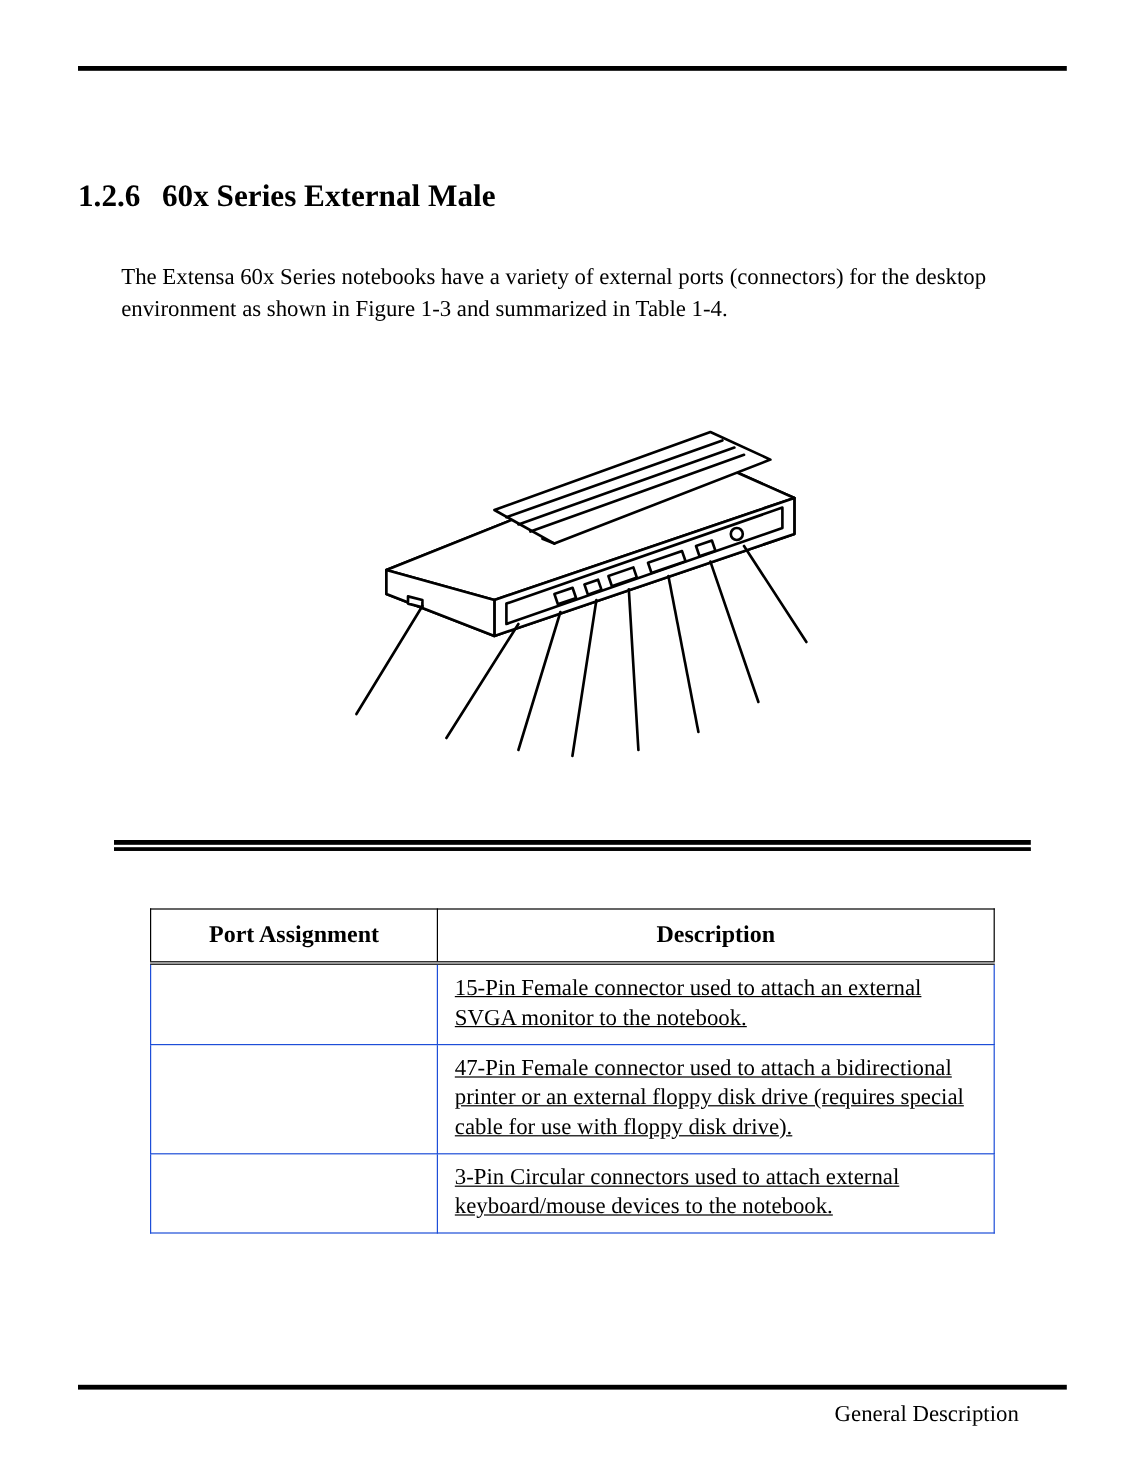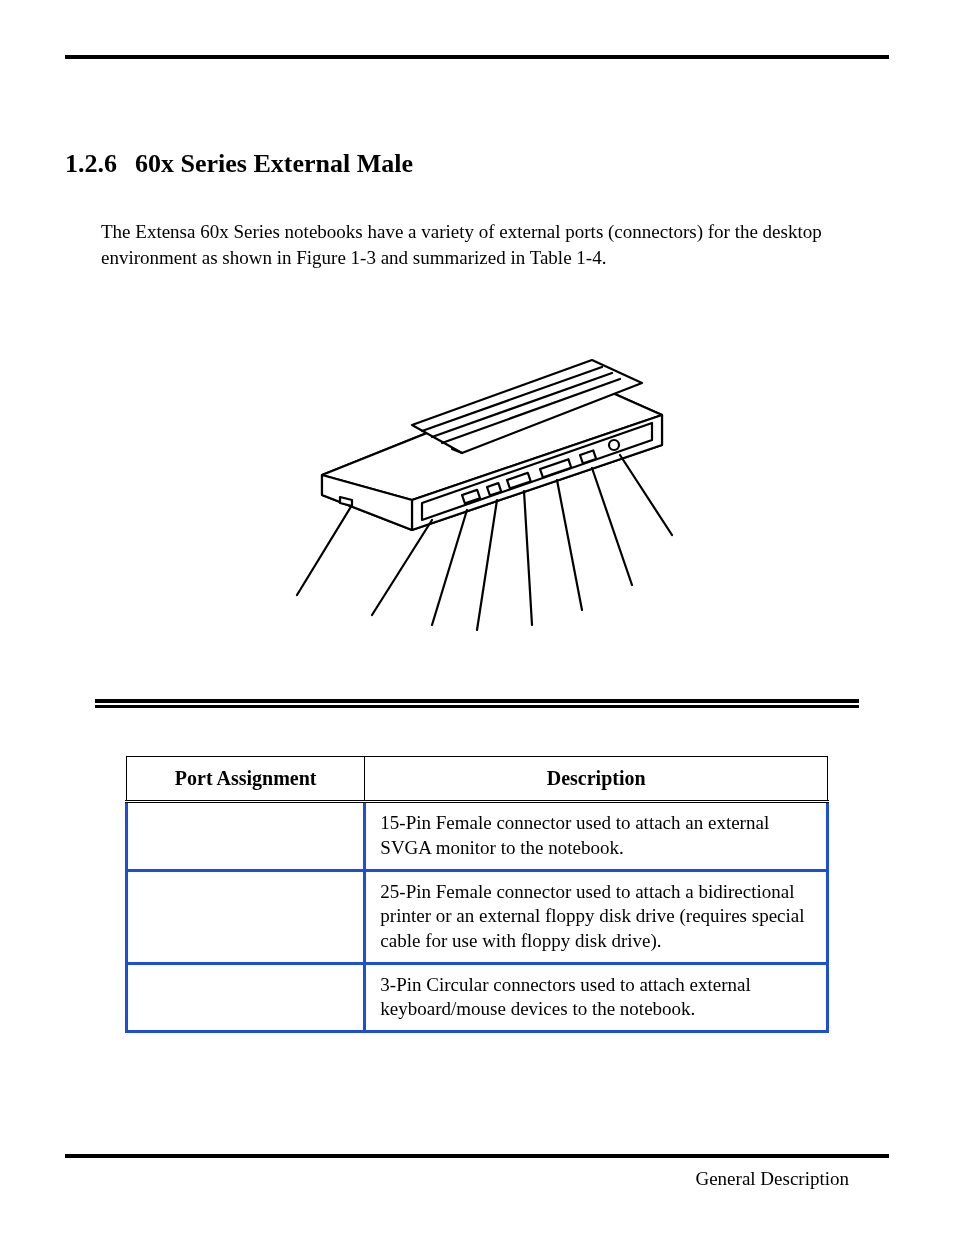--- a/index.html
+++ b/index.html
@@ -58,24 +58,25 @@
     th {
       border: 1.5px solid #000;
       border-bottom: 3px double #000;
       padding: 10px 14px;
       font-family: "Century Schoolbook", "Times New Roman", serif;
       font-weight: bold;
       text-align: center;
       font-size: 20px;
     }
     td {
-      border: 3px solid #1d4ed8;
+      border: 1px solid #1d4ed8;
       padding: 8px 14px;
       vertical-align: top;
       line-height: 1.3;
+      text-decoration: underline;
     }
     td.port { width: 34%; }
     .footer-rule {
       border-top: 4px solid #000;
       margin: 0 0 10px 0;
     }
     .footer-line {
       text-align: right;
       font-size: 19px;
       padding-right: 40px;
@@ -150,21 +151,21 @@
         <th>Description</th>
       </tr>
     </thead>
     <tbody>
       <tr>
         <td class="port"></td>
         <td>15-Pin Female connector used to attach an external SVGA monitor to the notebook.</td>
       </tr>
       <tr>
         <td class="port"></td>
-        <td>25-Pin Female connector used to attach a bidirectional printer or an external floppy disk drive (requires special cable for use with floppy disk drive).</td>
+        <td>47-Pin Female connector used to attach a bidirectional printer or an external floppy disk drive (requires special cable for use with floppy disk drive).</td>
       </tr>
       <tr>
         <td class="port"></td>
         <td>3-Pin Circular connectors used to attach external keyboard/mouse devices to the notebook.</td>
       </tr>
     </tbody>
   </table>
 </div>
 
 <div class="bottom-area">

